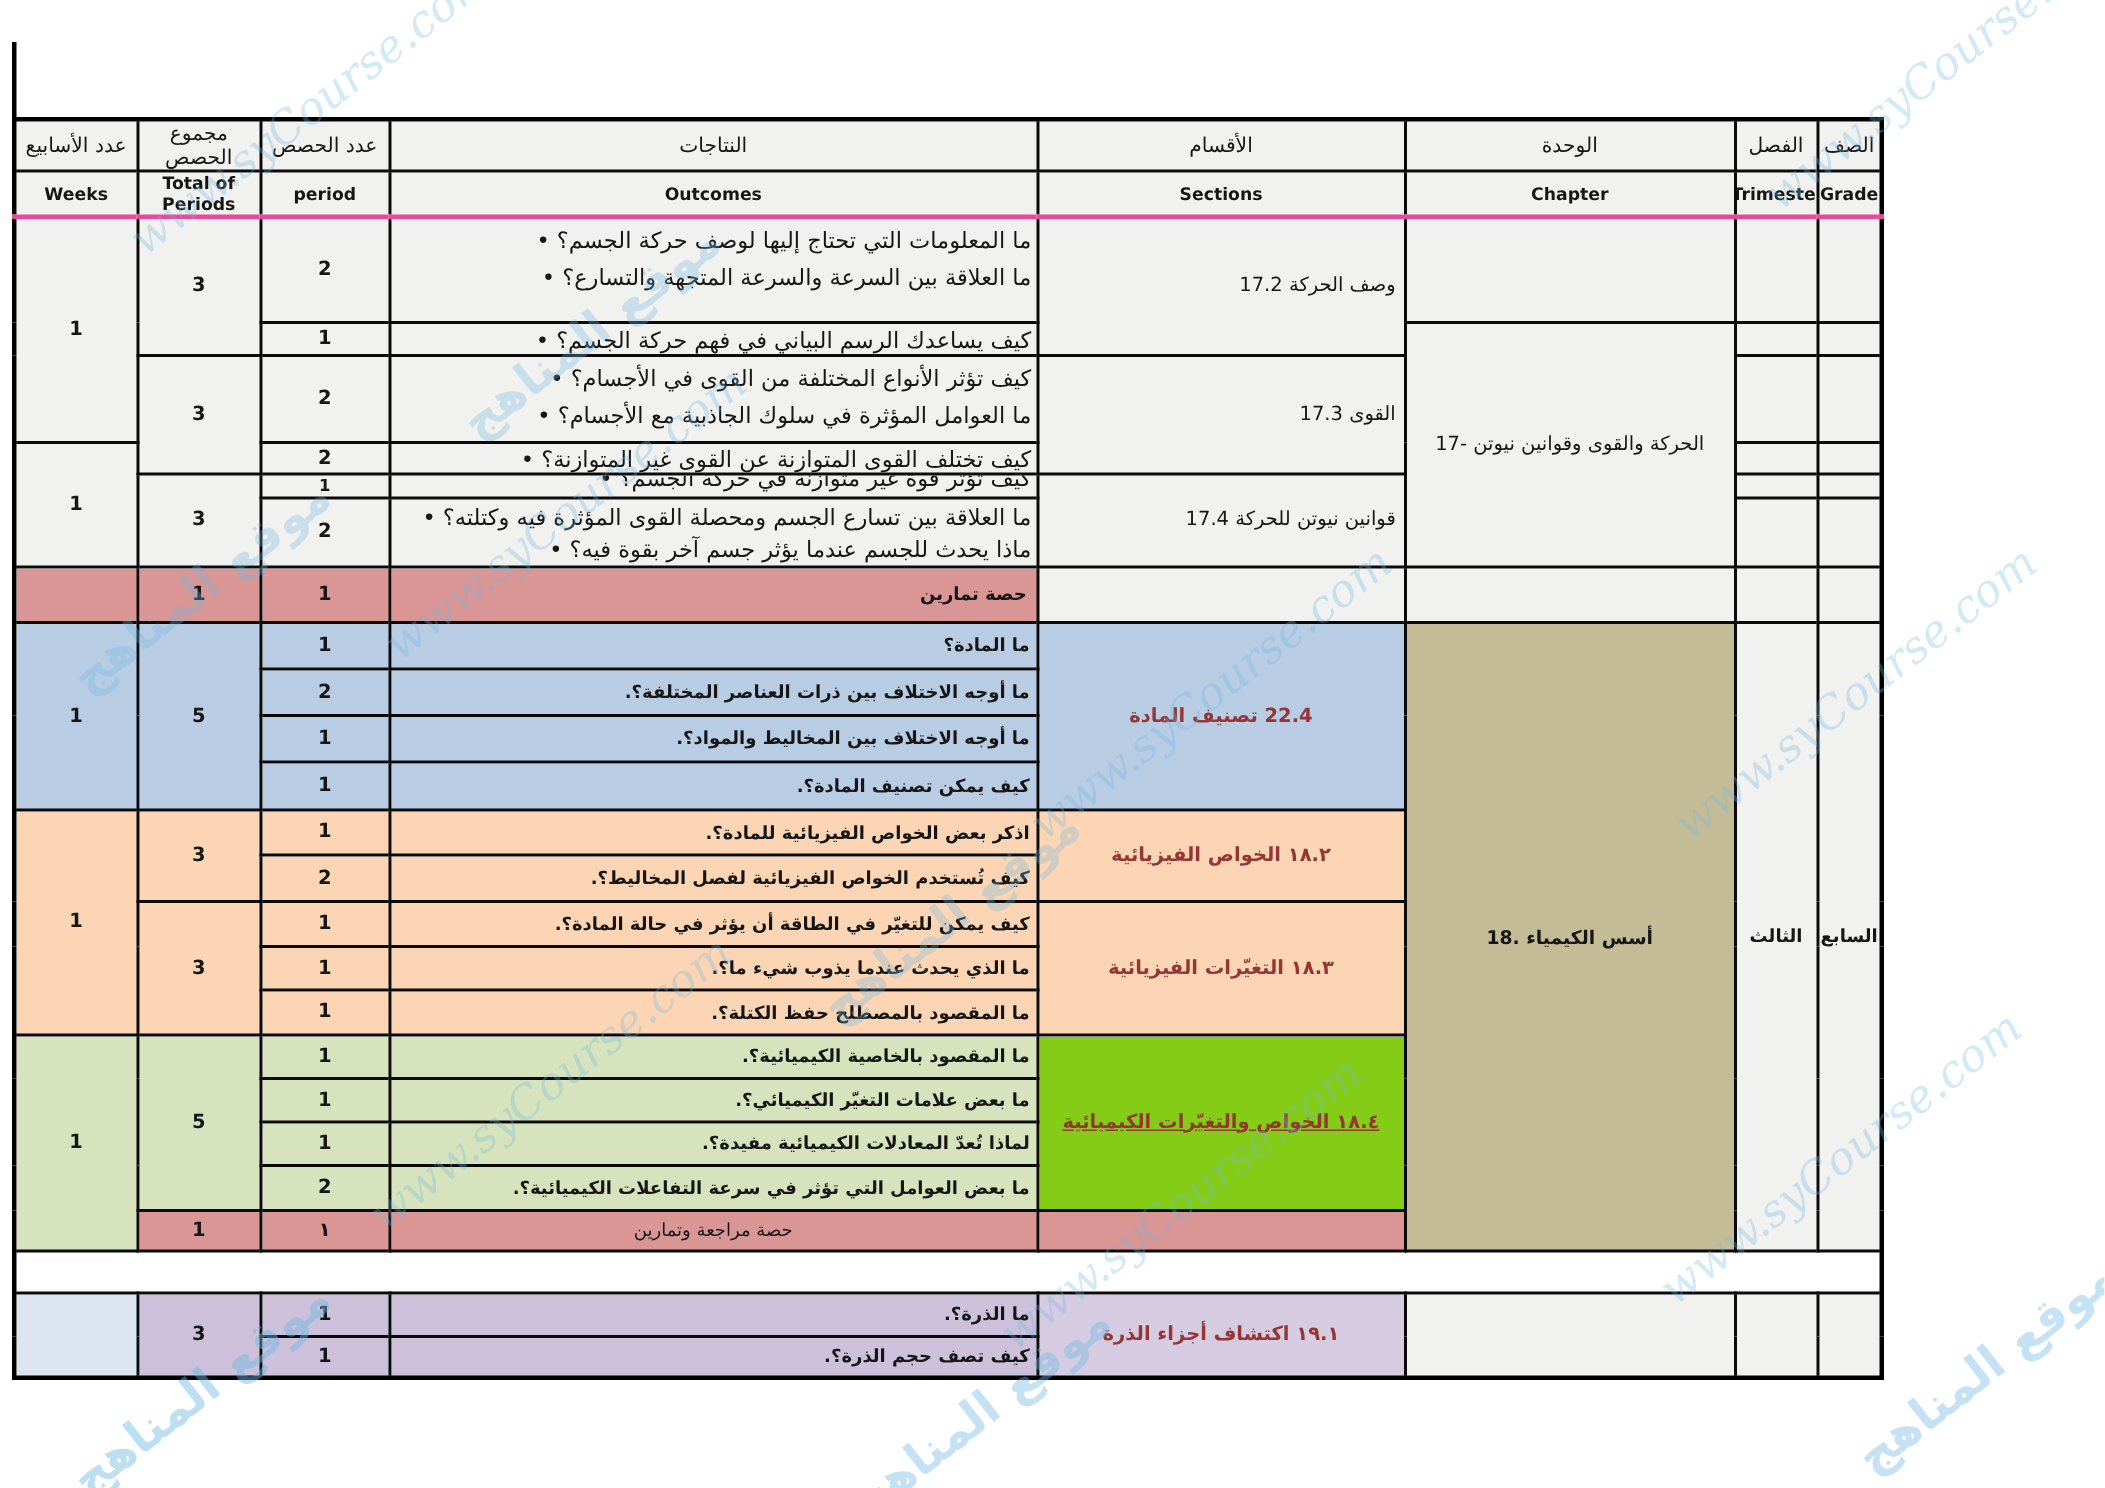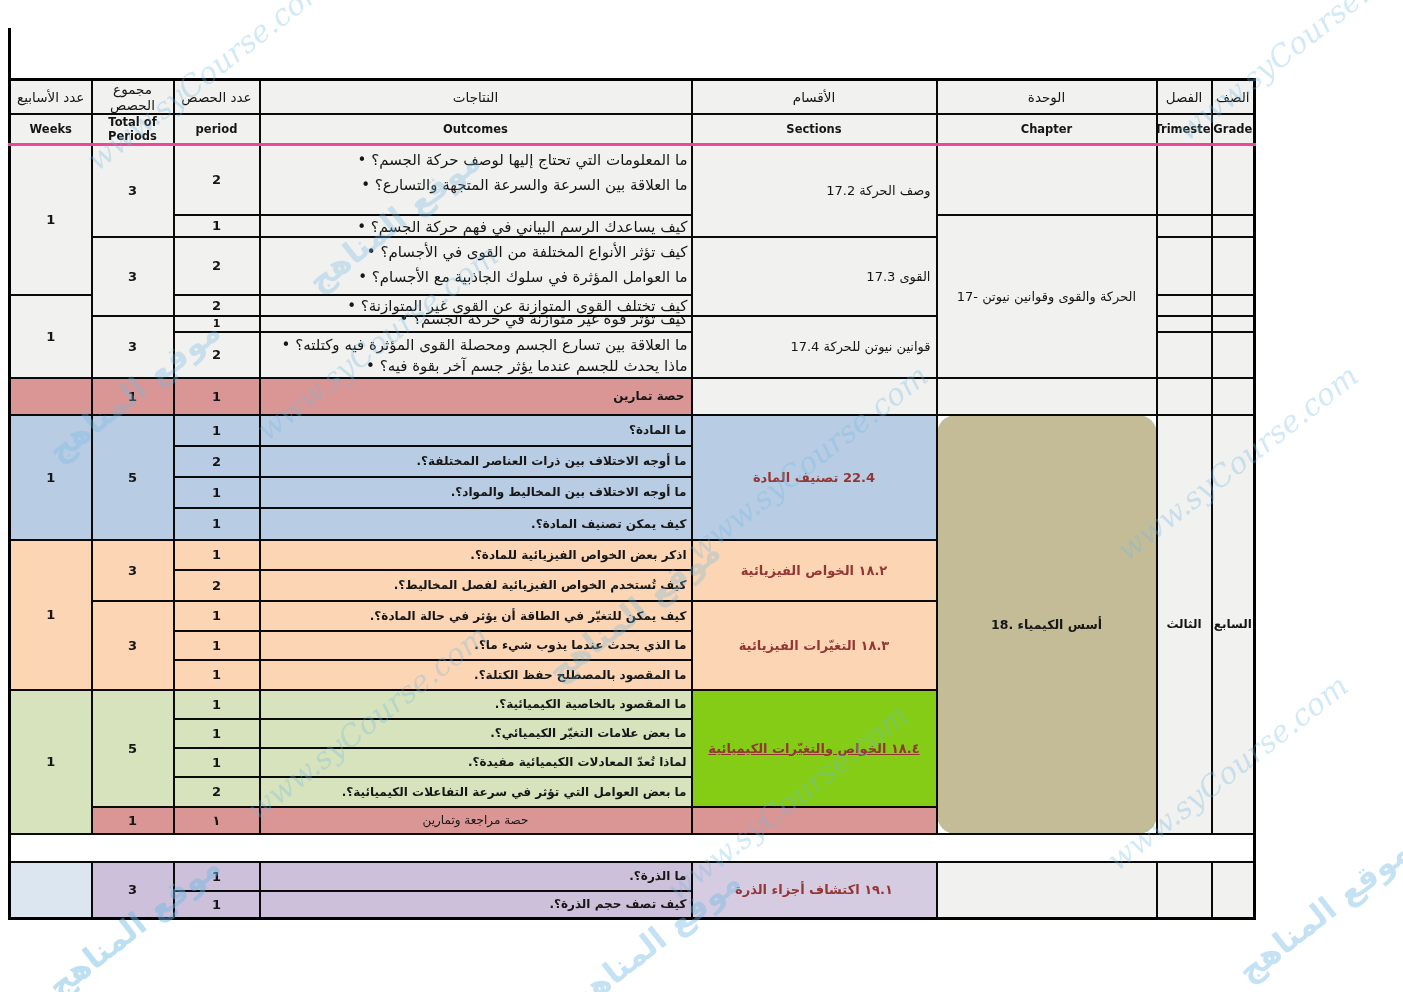--- a/index.html
+++ b/index.html
@@ -30,21 +30,21 @@
 
   .num{text-align:center;vertical-align:middle;font-weight:bold;font-size:13px;}
   .out{vertical-align:top;text-align:right;font-size:15px;padding:2px 3px 0 2px;line-height:25px;}
   .out div{white-space:nowrap;}
   .outc{vertical-align:middle;text-align:right;font-weight:bold;font-size:12px;padding:0 4px 0 2px;}
   .outr{vertical-align:middle;text-align:right;font-weight:bold;font-size:12px;padding:0 6px 0 0;}
   .outcenter{vertical-align:middle;text-align:center;font-weight:normal;font-size:12px;}
   .secp{vertical-align:middle;text-align:right;font-size:13px;padding:0 5px 0 0;}
   .secred{vertical-align:middle;text-align:center;font-weight:bold;font-size:13px;color:#943634;}
   .chap{vertical-align:middle;text-align:center;font-size:13px;}
-  .chapb{vertical-align:middle;text-align:center;font-size:12.5px;font-weight:bold;border-radius:19px;}
+  .chapb{vertical-align:middle;text-align:center;font-size:12.5px;font-weight:bold;}
   .tg{vertical-align:middle;text-align:center;font-size:12px;font-weight:bold;}
   .clip{height:12px;}
   .clip .clipline{margin-top:-11px;line-height:22px;}
   .clipnum{font-size:11px;line-height:10px;}
 
   .wm{position:absolute;z-index:10;pointer-events:none;color:#6db9e4;opacity:0.3;
       transform:rotate(-38deg);transform-origin:left top;white-space:nowrap;}
   .wm.c{font-family:"DejaVu Serif",serif;font-style:italic;font-size:30px;}
   .wm.s{font-family:"DejaVu Sans",sans-serif;font-weight:bold;font-size:32px;direction:rtl;}
 </style>

